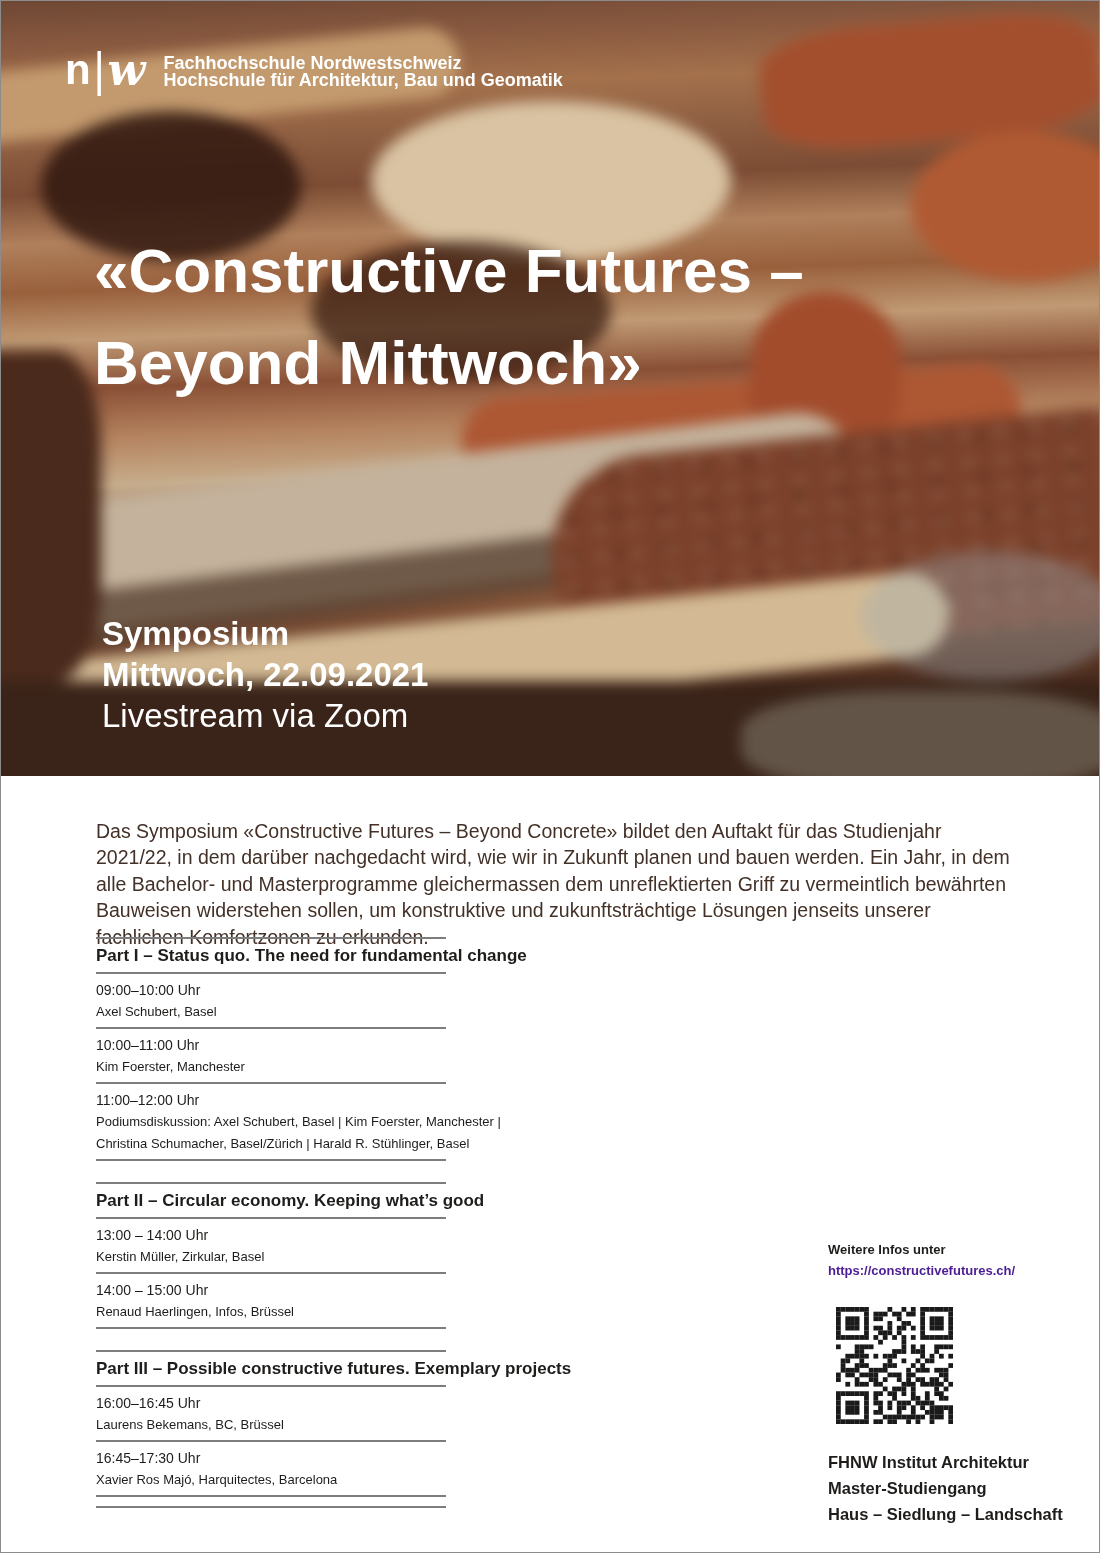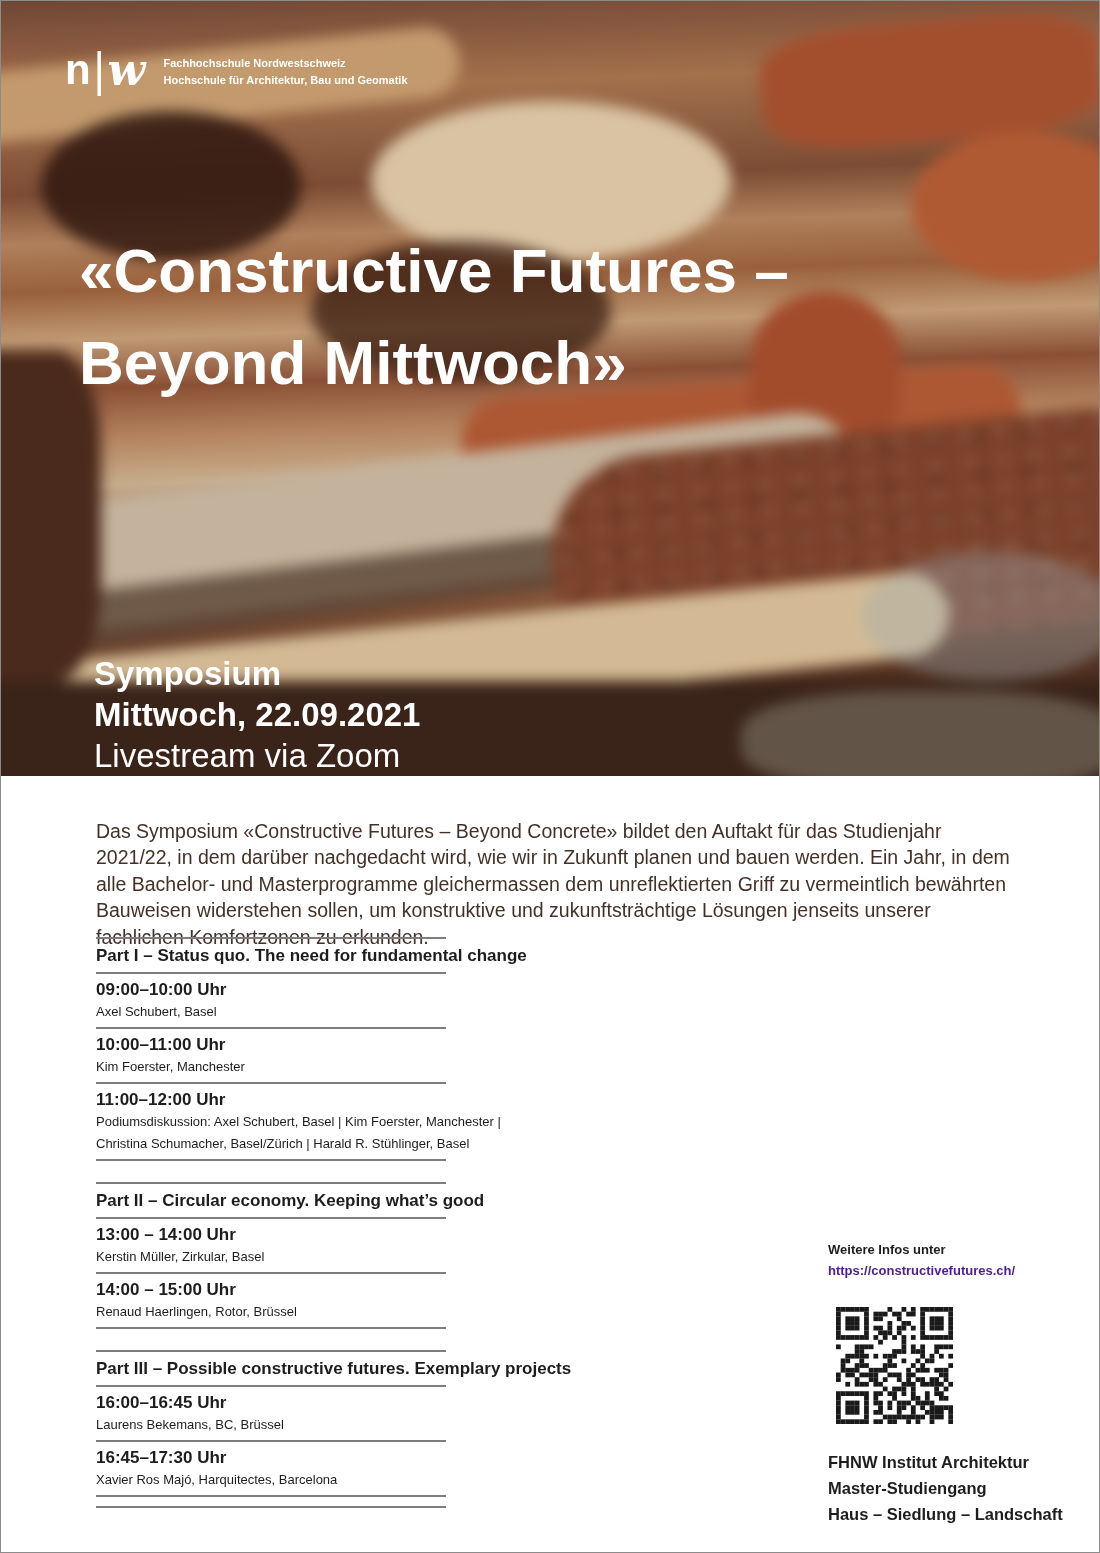--- a/index.html
+++ b/index.html
@@ -40,40 +40,40 @@
   .s-left-dark{left:-30px;top:370px;width:150px;height:330px;background:#4a2a1c;border-radius:30%;}
   .s-sky{left:880px;top:570px;width:260px;height:130px;background:#9db0b8;border-radius:50%;opacity:.35;}
   .s-bot-dark{left:-20px;top:700px;width:1160px;height:120px;background:#3a2318;}
   .s-bot-gray{left:760px;top:710px;width:380px;height:100px;background:#6e6055;border-radius:40%;opacity:.8;}
 
   
   .logo{position:absolute;left:64px;top:48px;color:#fff;display:flex;align-items:flex-start;}
   .logo-mark{font-size:42px;line-height:42px;font-weight:bold;display:flex;align-items:flex-start;}
   .logo-mark .bar{font-weight:200;margin:0 3px;transform:scaleY(1.15);display:inline-block;}
   .logo-mark .w{font-family:"DejaVu Serif", serif;font-style:italic;font-weight:bold;font-size:44px;}
-  .logo-text{margin-left:18px;margin-top:6px;font-size:11px;line-height:17px;font-weight:bold;color:#fff;}
-  .hero-title{position:absolute;left:78px;top:224px;color:#fff;font-weight:bold;font-size:62px;line-height:92px;letter-spacing:0;}
-  .hero-meta{position:absolute;left:93px;top:612px;color:#fff;font-size:33px;line-height:41px;margin-top:40px;}
+  .logo-text{margin-left:18px;margin-top:6px;font-size:18px;line-height:17px;font-weight:bold;color:#fff;}
+  .hero-title{position:absolute;left:93px;top:224px;color:#fff;font-weight:bold;font-size:62px;line-height:92px;letter-spacing:0;}
+  .hero-meta{position:absolute;left:101px;top:612px;color:#fff;font-size:33px;line-height:41px;}
   .hero-meta .b{font-weight:bold;}
 
   
   .intro{
     position:absolute;left:95px;top:797px;width:916px;
     font-size:19.5px;line-height:26.5px;color:#433128;
   }
   .schedule{position:absolute;left:95px;top:936px;width:720px;color:#1f1d1b;}
   .sec{margin-bottom:21px;}
   .sec-title{
     width:350px;margin:0;
     border-top:2px solid #7d7d7d;border-bottom:2px solid #7d7d7d;
     padding:6px 0 5px 0;
     font-size:17px;line-height:22px;font-weight:bold;white-space:nowrap;overflow:visible;
   }
   .row{width:350px;border-bottom:2px solid #7d7d7d;padding:5px 0 4px 0;}
-  .row .time{display:inline-block;width:165px;vertical-align:top;font-size:17px;line-height:22px;font-weight:bold;}
+  .row .time{display:inline-block;width:165px;vertical-align:top;font-size:14px;line-height:22px;}
   .row .who{display:inline-block;width:600px;vertical-align:top;font-size:13px;line-height:22px;white-space:pre-line;}
 
   
   .info-block{position:absolute;left:827px;top:1238px;font-size:13px;line-height:21px;font-weight:bold;color:#1f1d1b;}
   .info-url{font-weight:bold;color:#4c1d95;text-decoration:none;}
   .qr{position:absolute;left:835px;top:1306px;width:117px;height:117px;background:#fff;}
   .org-block{position:absolute;left:827px;top:1448px;font-size:16.5px;line-height:26px;font-weight:bold;color:#1f1d1b;}
 </style>
 </head>
 <body>
@@ -141,21 +141,21 @@
 Christina Schumacher, Basel/Zürich | Harald R. Stühlinger, Basel</span>
       </div>
     </section>
 
     <section class="sec">
       <h3 class="sec-title">Part II – Circular economy. Keeping what’s good</h3>
       <div class="row">
         <span class="time">13:00 – 14:00 Uhr</span><span class="who">Kerstin Müller, Zirkular, Basel</span>
       </div>
       <div class="row">
-        <span class="time">14:00 – 15:00 Uhr</span><span class="who">Renaud Haerlingen, Rotor, Brüssel</span>
+        <span class="time">14:00 – 15:00 Uhr</span><span class="who">Renaud Haerlingen, Infos, Brüssel</span>
       </div>
     </section>
 
     <section class="sec">
       <h3 class="sec-title">Part III – Possible constructive futures. Exemplary projects</h3>
       <div class="row">
         <span class="time">16:00–16:45 Uhr</span><span class="who">Laurens Bekemans, BC, Brüssel</span>
       </div>
       <div class="row">
         <span class="time">16:45–17:30 Uhr</span><span class="who">Xavier Ros Majó, Harquitectes, Barcelona</span>

